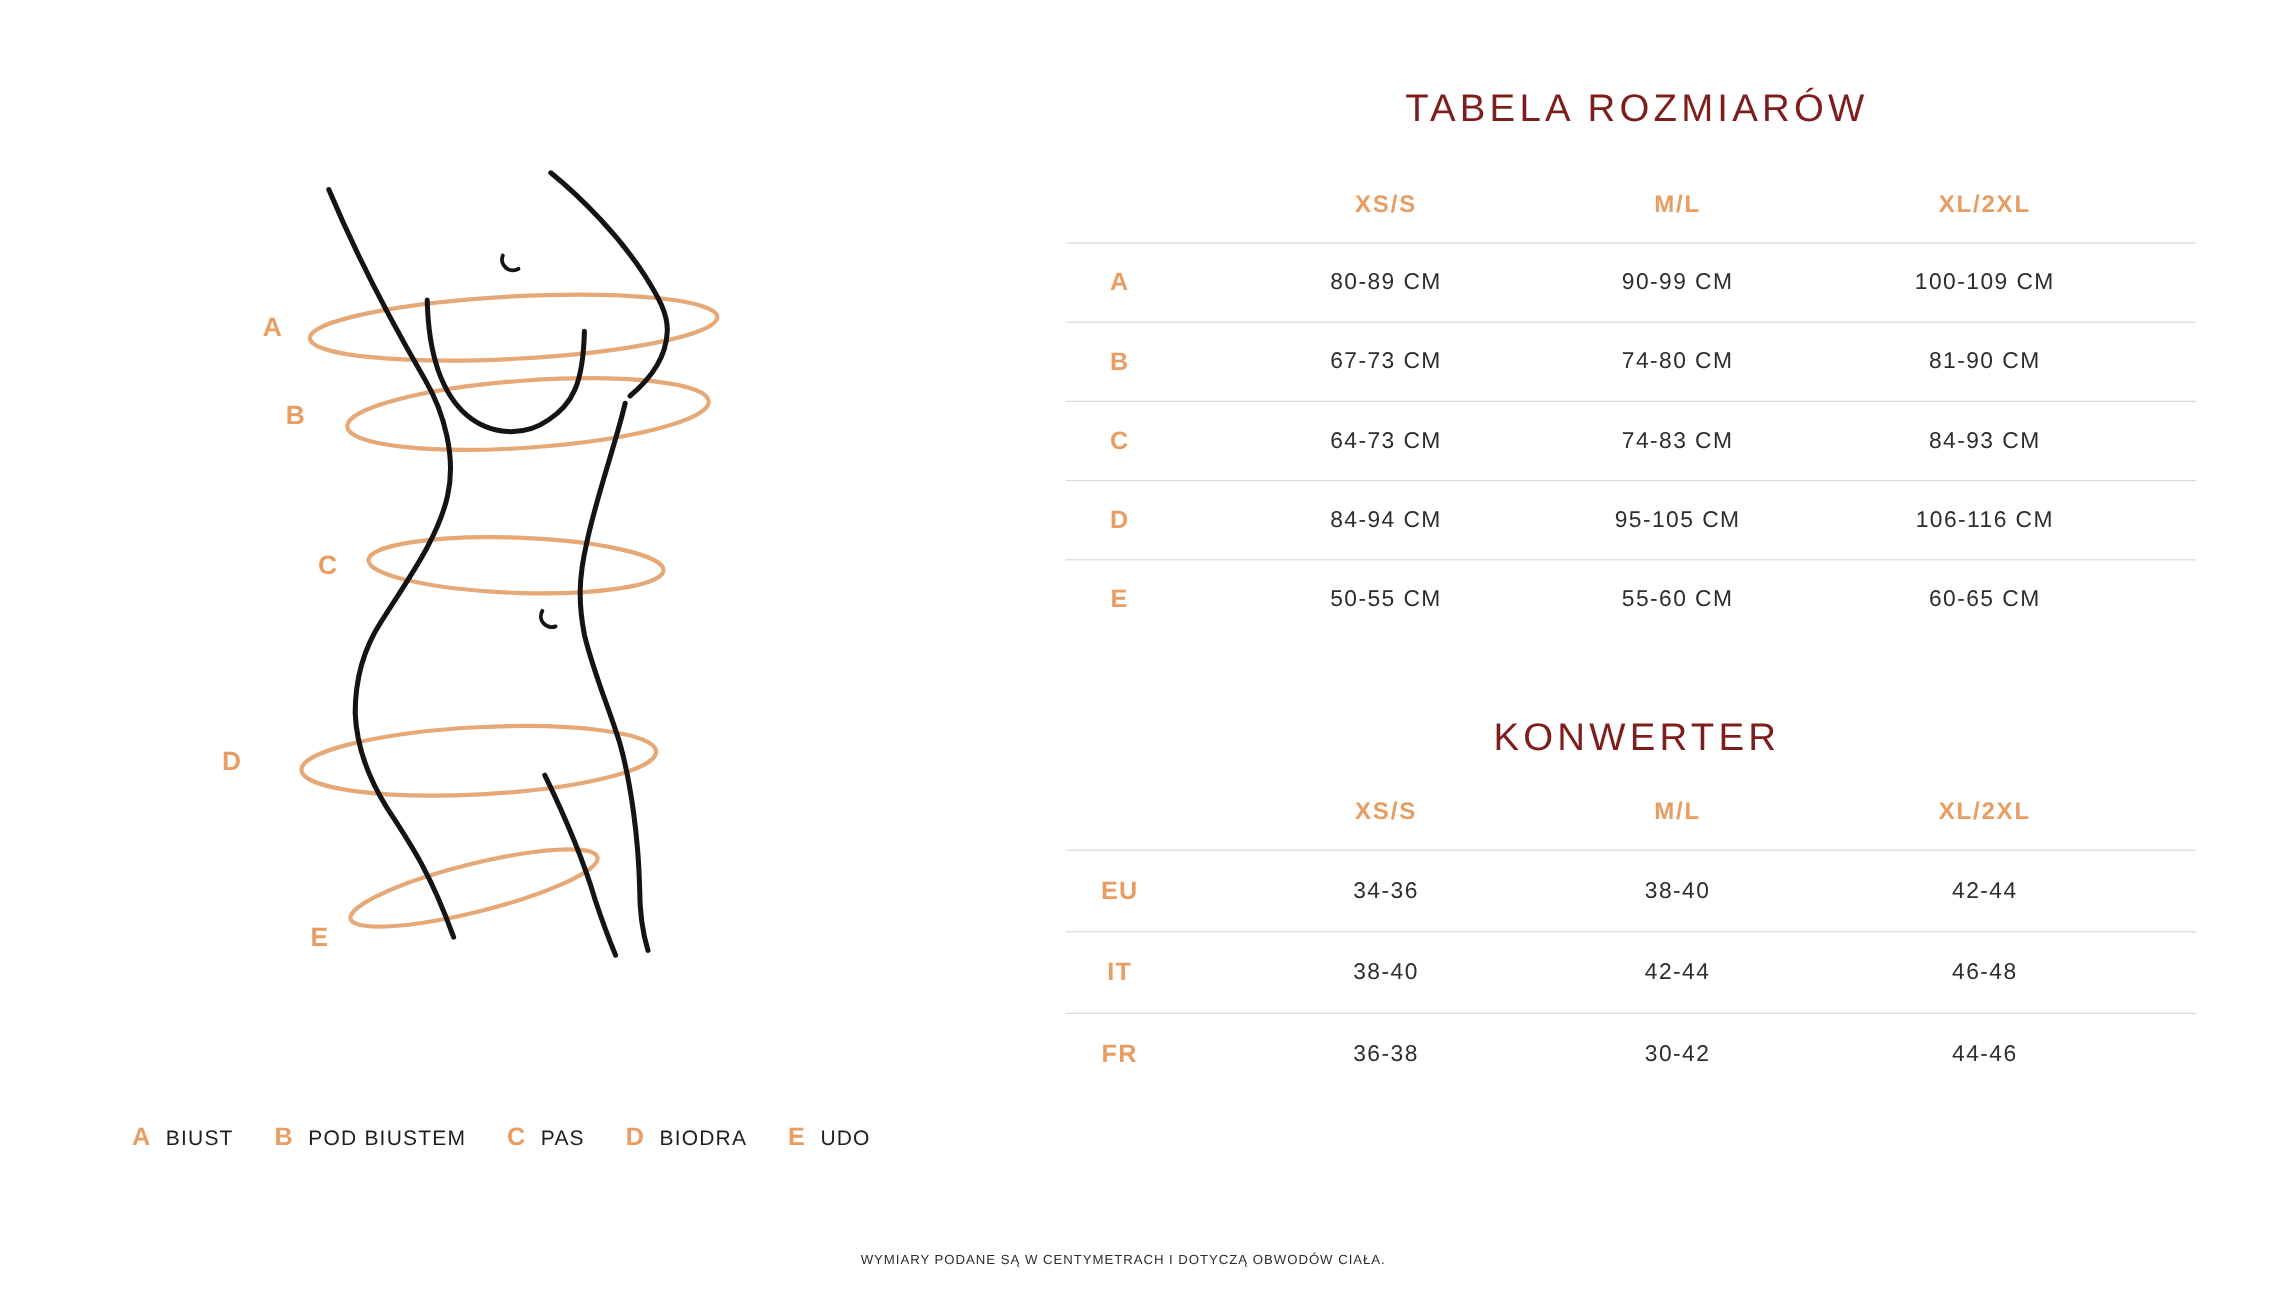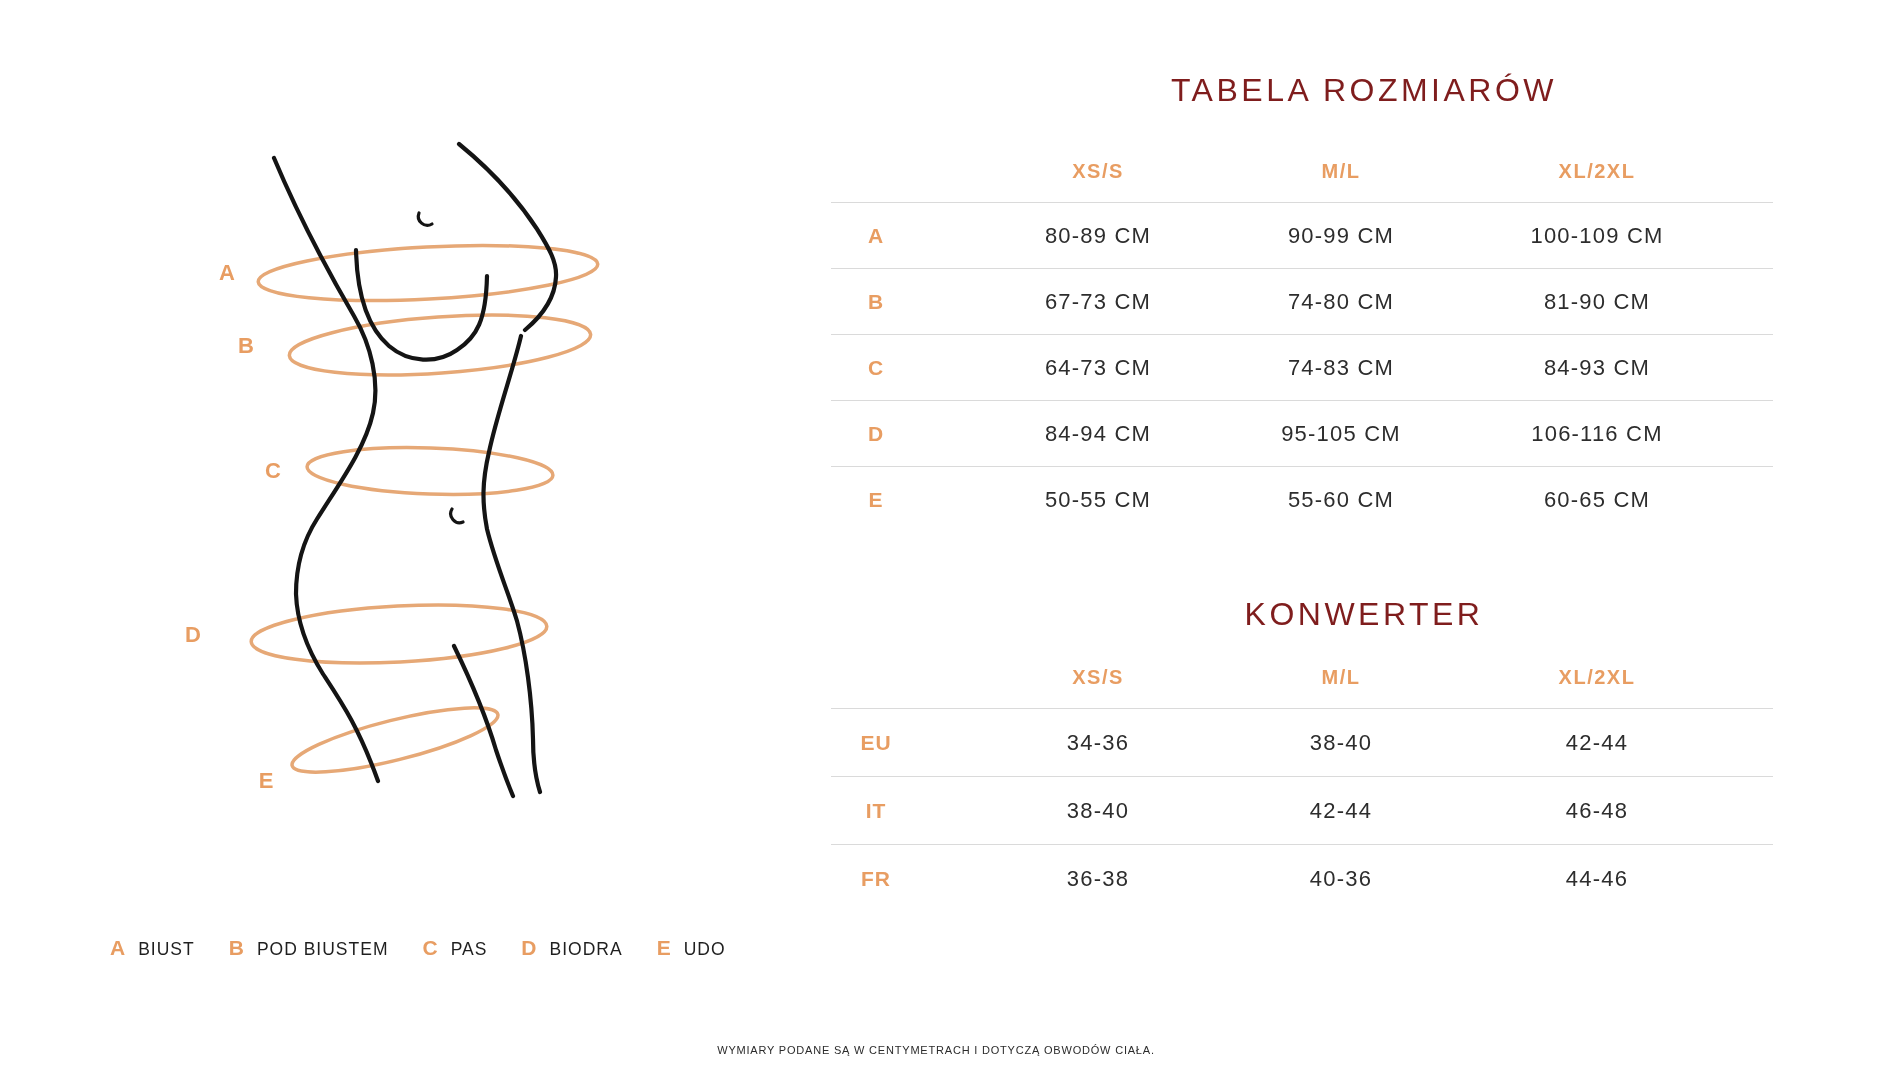--- a/index.html
+++ b/index.html
@@ -6,32 +6,32 @@
   html,body { background:#ffffff; }
   .canvas {
     position:relative; width:1900px; height:1083px; background:#ffffff;
     font-family:"Liberation Sans", sans-serif; overflow:hidden;
   }
   .section-title {
     position:absolute; transform:translateX(-50%);
     font-size:32px; font-weight:300; letter-spacing:3.5px;
     color:#7f1d1d; white-space:nowrap;
   }
-  .tbl { position:absolute; left:831px; width:942px; }
+  .tbl { position:absolute; left:888px; width:942px; }
   .hdr-row { position:relative; height:62px; }
   .tbl .row { position:relative; height:66px; border-top:1px solid #dadada; }
   .tbl.conv .row { height:68px; }
   .cell {
     position:absolute; top:50%; transform:translate(-50%,-50%);
     white-space:nowrap;
   }
   .col-label { left:45px; font-size:21px; font-weight:bold; letter-spacing:1px; color:#e89d62; }
   .col-1 { left:267px; } .col-2 { left:510px;text-align:right; } .col-3 { left:766px; }
   .hdr { font-size:20px; font-weight:bold; letter-spacing:1.5px; color:#e89d62; }
-  .val { font-size:22px; color:#2d2d2d; letter-spacing:1.2px; }
+  .val { font-size:19px; color:#2d2d2d; letter-spacing:1.2px; }
   .legend { position:absolute; left:110px; top:936px; display:flex; align-items:baseline; gap:34px; }
   .legend-item { display:flex; align-items:baseline; gap:13px; }
   .legend-letter { font-size:21px; font-weight:bold; color:#e89d62; }
   .legend-word { font-size:17.5px; color:#1f1f1f; letter-spacing:1px; white-space:nowrap; }
   .footer {
     position:absolute; left:936px; top:1044px; transform:translateX(-50%);
     font-size:11px; color:#2b2b2b; letter-spacing:0.8px; white-space:nowrap;
   }
   .figure { position:absolute; left:140px; top:100px; }
   .fig-label { font-size:22px; font-weight:bold; }
@@ -126,21 +126,21 @@
     </div>
     <div class="row">
       <span class="cell col-label">IT</span>
       <span class="cell col-1 val">38-40</span>
       <span class="cell col-2 val">42-44</span>
       <span class="cell col-3 val">46-48</span>
     </div>
     <div class="row">
       <span class="cell col-label">FR</span>
       <span class="cell col-1 val">36-38</span>
-      <span class="cell col-2 val">40-36</span>
+      <span class="cell col-2 val">30-42</span>
       <span class="cell col-3 val">44-46</span>
     </div>
   </div>
 
   <div class="legend">
     <div class="legend-item">
       <span class="legend-letter">A</span>
       <span class="legend-word">BIUST</span>
     </div>
     <div class="legend-item">

